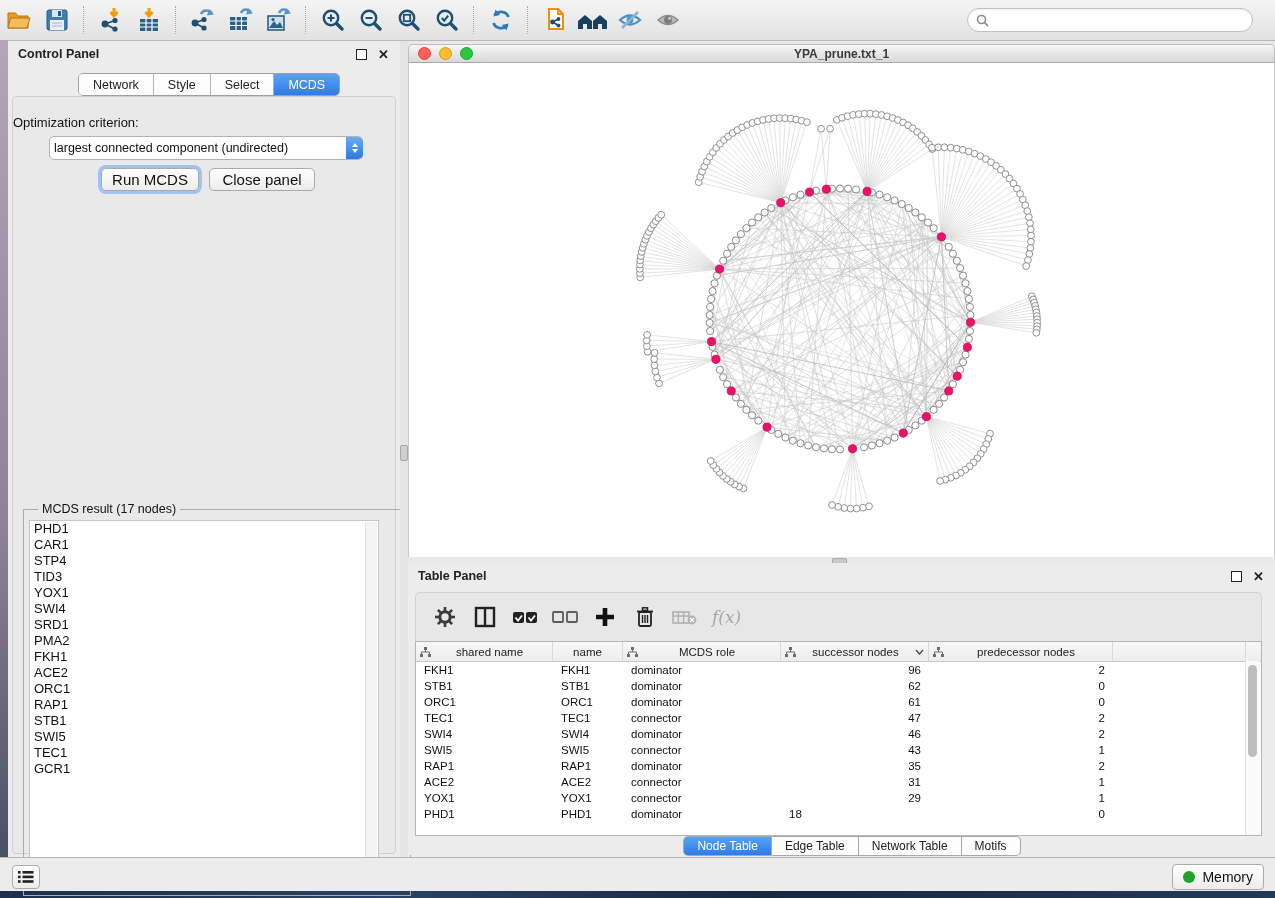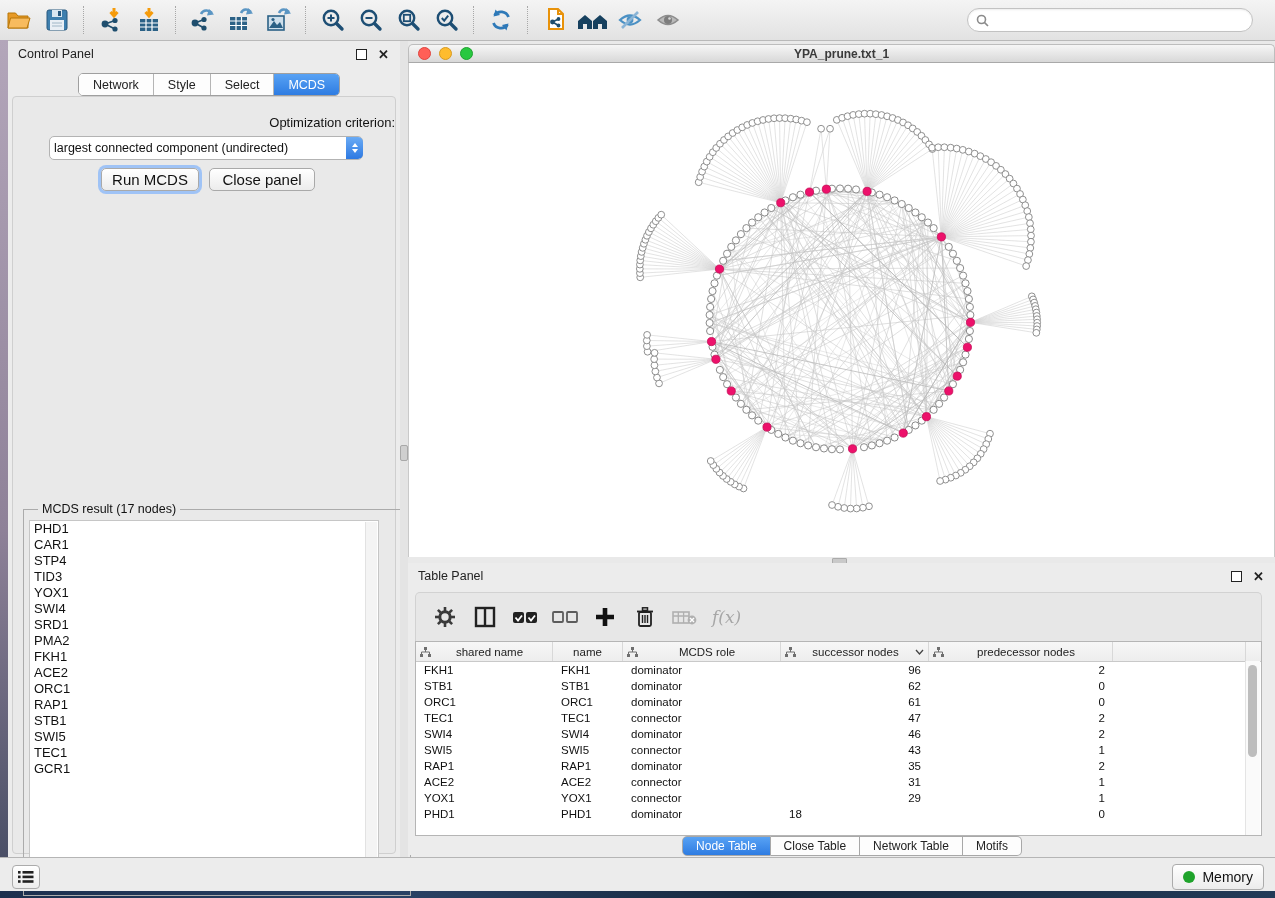--- a/index.html
+++ b/index.html
@@ -11,30 +11,30 @@
   .tb-btn{width:34px;height:32px;margin:0 2px;display:flex;align-items:center;justify-content:center;border-radius:4px;}
   .tb-sep{width:1px;height:28px;margin:0 7px;border-left:1px dotted #a8a8a8;}
   #search-wrap{position:absolute;right:22px;top:8px;width:268px;height:22px;background:#fff;border:1px solid #c2c2c2;border-radius:12px;display:flex;align-items:center;padding:0 8px;box-shadow:inset 0 1px 2px rgba(0,0,0,.08);}
   #search-wrap input{border:none;outline:none;flex:1;font:12px "Liberation Sans",sans-serif;background:transparent;margin-left:5px;color:#333;}
   
   #wp-left{left:0;top:40px;width:8px;height:818px;background:linear-gradient(#b3a6ba,#8e8198 60%,#4a4f66);}
   #wp-bottom{left:0;top:890px;width:1275px;height:8px;background:linear-gradient(90deg,#1c2f4e,#2a4266 30%,#17293f 60%,#223a57);}
   
   #cp{left:8px;top:41px;width:392px;height:816px;background:#ececec;}
   .panel-head{height:26px;display:flex;align-items:center;font-size:12.5px;color:#222;padding:0 10px;}
-  .panel-head .t{flex:1;}
+  .panel-head .t{flex:1;font-weight:bold;}
   .wbtn{width:13px;height:13px;margin-left:9px;display:flex;align-items:center;justify-content:center;color:#222;}
   .float-box{width:9px;height:9px;border:1.6px solid #222;background:#fff;}
   .xchar{font-weight:bold;font-size:13px;line-height:13px;}
   #cp-tabs{position:absolute;left:70px;top:32px;height:21px;display:flex;border:1px solid #9f9f9f;border-radius:5px;overflow:hidden;background:#fff;}
   .cp-tab{padding:0 14px;display:flex;align-items:center;font-size:12.5px;color:#222;background:#fdfdfd;border-right:1px solid #b5b5b5;}
   .cp-tab:last-child{border-right:none;}
   .cp-tab.sel{background:linear-gradient(#58a2f4,#2e7ce2);color:#fff;}
   #cp-inner{position:absolute;left:4px;top:55px;width:382px;height:756px;background:#e9e9e9;border:1px solid #cfcfcf;border-radius:4px;}
-  #opt-label{position:absolute;left:0;top:18px;width:100%;text-align:right;font-size:13px;color:#111;}
+  #opt-label{position:absolute;left:0;top:18px;width:100%;text-align:left;font-size:13px;color:#111;}
   #opt-select{position:absolute;left:36px;top:39px;width:312px;height:22px;background:#fff;border:1px solid #b3b3b3;border-radius:5px;display:flex;align-items:center;font-size:12.5px;color:#111;}
   #opt-select .val{flex:1;padding:0 4px;white-space:nowrap;overflow:hidden;}
   #opt-select .cap{width:17px;height:22px;margin-right:-1px;border-radius:0 5px 5px 0;background:linear-gradient(#6aabf5,#2d79e2);display:flex;flex-direction:column;align-items:center;justify-content:center;gap:2px;}
   .tri{width:0;height:0;border-left:3.5px solid transparent;border-right:3.5px solid transparent;}
   .tri.up{border-bottom:4px solid #fff;}
   .tri.dn{border-top:4px solid #fff;}
   .pbtn{position:absolute;top:71px;height:21px;background:linear-gradient(#ffffff,#ececec);border:1px solid #a9a9a9;border-radius:5px;font-size:15px;color:#111;display:flex;align-items:center;justify-content:center;}
   #run-btn{left:88px;width:96px;box-shadow:0 0 0 3px rgba(110,170,255,.6);}
   #closep-btn{left:196px;width:104px;}
   #mcds-box{position:absolute;left:8px;top:405px;width:362px;height:376px;border:1px solid #ababab;}
@@ -1167,21 +1167,21 @@
             <div class="td" style="width: 184px; text-align: right;">0</div>
             <div class="td" style="width: 133px; text-align: left;"></div>
           </div>
         </div>
       <div id="tbl-sb">
           <div class="thumb"></div>
         </div>
     </div>
     <div id="tp-tabs">
         <div class="tp-tab sel">Node Table</div>
-        <div class="tp-tab">Close Table</div>
+        <div class="tp-tab">Edge Table</div>
         <div class="tp-tab">Network Table</div>
         <div class="tp-tab">Motifs</div>
       </div>
   </div>
 
   <div id="statusbar" class="abs">
     <div id="list-btn">
         <svg width="16" height="14">
           <g fill="#222">
             <rect x="0" y="1" width="2.6" height="2.6"></rect>

